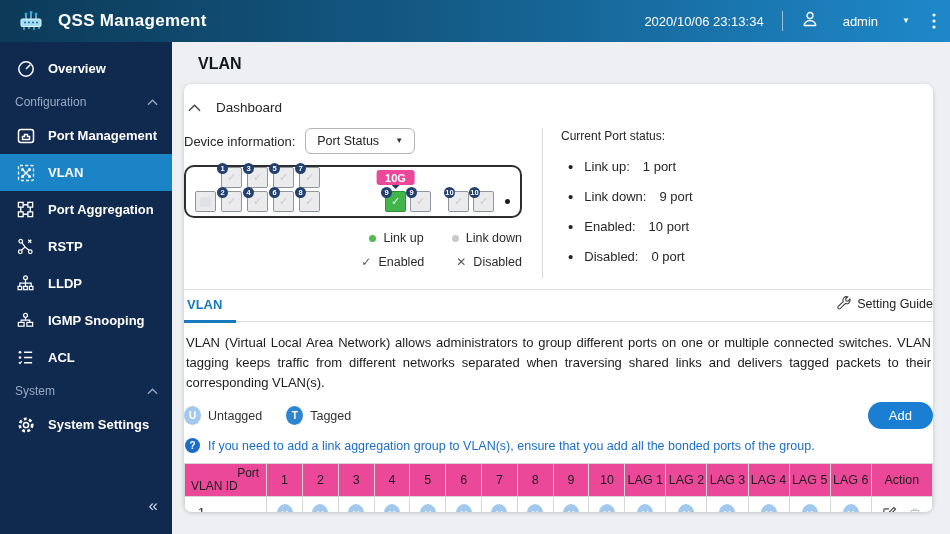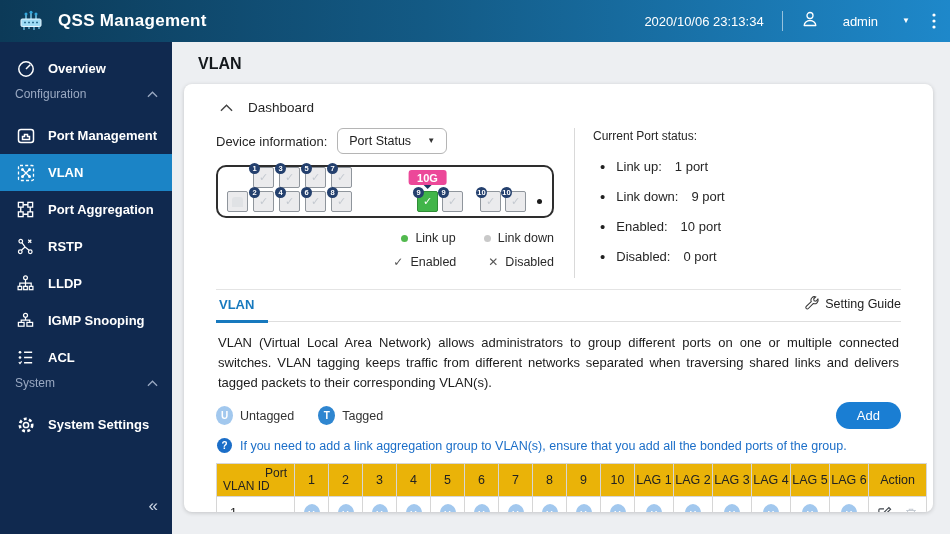--- a/index.html
+++ b/index.html
@@ -20,30 +20,30 @@
   .caret { font-size:8px; line-height:1; }
   .dots-menu { margin-left:8px; cursor:pointer; display:flex; }
 
   
   .sidebar { position:absolute; top:42px; left:0; bottom:0; width:172px;
     background:#10294f; padding-top:8px; }
   .nav-item { height:37px; display:flex; align-items:center; gap:12px;
     padding-left:15px; color:#fff; font-size:13px; font-weight:bold; cursor:pointer; }
   .nav-item .nico { width:21px; height:20px; flex:0 0 21px; display:flex; align-items:center; justify-content:center; }
   .nav-item.active { background:#1b84c6; }
-  .nav-section { height:30px; display:flex; align-items:flex-start; justify-content:space-between;
+  .nav-section { height:30px; display:flex; align-items:center; justify-content:space-between;
     padding:0 14px 0 15px; color:#9aa9c2; font-size:12px; cursor:pointer; }
   .collapse-btn { position:absolute; bottom:18px; right:14px; color:#cdd6e4;
     font-size:17px; cursor:pointer; }
 
   
   .main { position:absolute; top:42px; left:172px; right:0; bottom:0; }
   .page-title { font-size:16px; font-weight:bold; color:#14181c; margin:13px 0 11px 26px; }
   .panel { margin:0 17px 0 12px; background:#fff; border-radius:8px;
-    box-shadow:0 1px 4px rgba(0,0,0,.18); padding:12px 32px; height:428px; overflow:hidden; }
+    box-shadow:0 1px 4px rgba(0,0,0,.18); padding:12px 0; height:428px; overflow:hidden; }
 
   .dash-head { display:flex; align-items:center; gap:15px; font-size:13.5px;
     color:#262626; margin:4px 0 13px 4px; cursor:pointer; }
   .dash-body { display:flex; }
   .dash-left { width:352px; }
   .devinfo { display:flex; align-items:center; gap:10px; font-size:13px; color:#262626; margin-bottom:11px; }
   .dropdown { border:1px solid #b5b5b5; border-radius:6px; padding:5px 11px;
     display:flex; align-items:center; gap:16px; font-size:12.5px; color:#222; cursor:pointer; }
   .dropdown .caret { color:#333; }
 
@@ -104,21 +104,21 @@
   .add-btn { margin-left:auto; background:#1a7ed3; color:#fff; border:none; border-radius:15px;
     padding:6px 21px; font-size:13px; cursor:pointer; font-family:inherit; }
 
   .tip-row { display:flex; align-items:center; gap:8px; color:#1b6ec8; font-size:12.5px; margin:5px 0 10px 1px; }
   .q-icon { width:15px; height:15px; flex:0 0 15px; border-radius:50%; background:#1b6ec8; color:#fff;
     font-size:10px; font-weight:bold; display:flex; align-items:center; justify-content:center; }
 
   table.vlan-table { width:100%; border-collapse:collapse; table-layout:fixed; }
   .vlan-table th, .vlan-table td { border:1px solid #d6d6d6; height:33px; text-align:center;
     font-size:12.5px; color:#222; font-weight:normal; padding:0; }
-  .vlan-table thead th { background:#eab308; }
+  .vlan-table thead th { background:#ec4899; }
   th.corner { width:78px; position:relative; padding:0;
     background:linear-gradient(to top right,#ffffff 49.4%,#c9c9c9 49.4%,#c9c9c9 50.6%,#e1e1e1 50.6%); }
   .corner-top { position:absolute; top:2px; right:7px; font-size:12px; }
   .corner-bottom { position:absolute; bottom:3px; left:6px; font-size:12px; }
   td.cell-vlanid { text-align:left; padding-left:13px; }
   .tag-badge { width:16px; height:18px; border-radius:50%; display:inline-flex; align-items:center;
     justify-content:center; color:#fff; font-size:9.5px; font-weight:bold; cursor:pointer; }
   .tag-badge.u { background:#a2c8ee; }
   td.cell-action span { display:inline-flex; cursor:pointer; vertical-align:middle; }
   td.cell-action span + span { margin-left:8px; }

